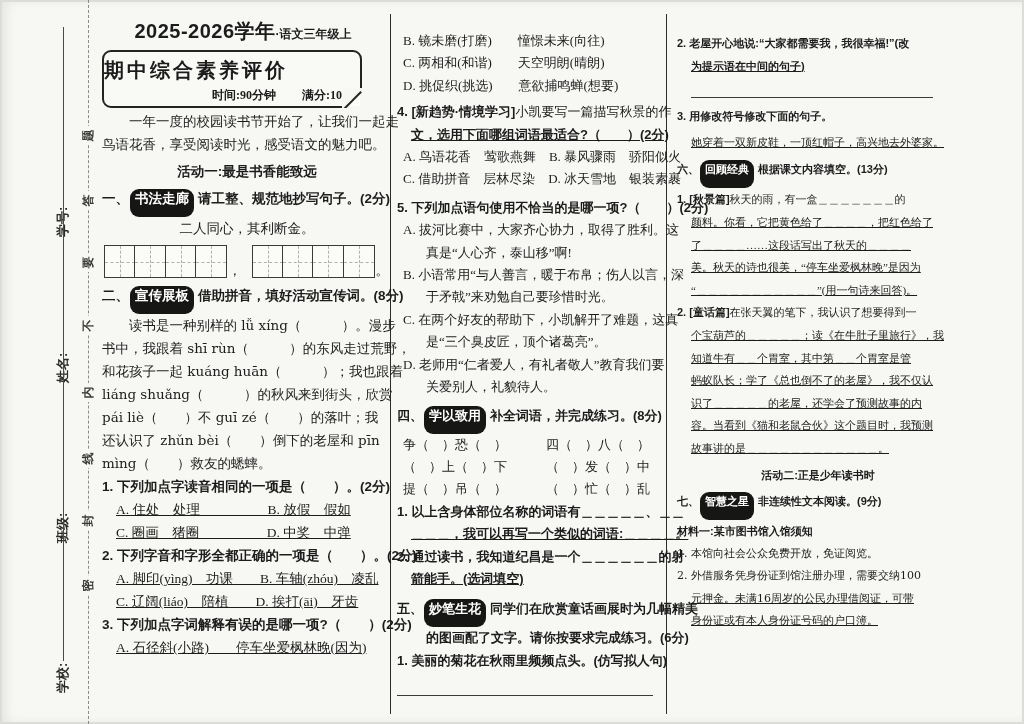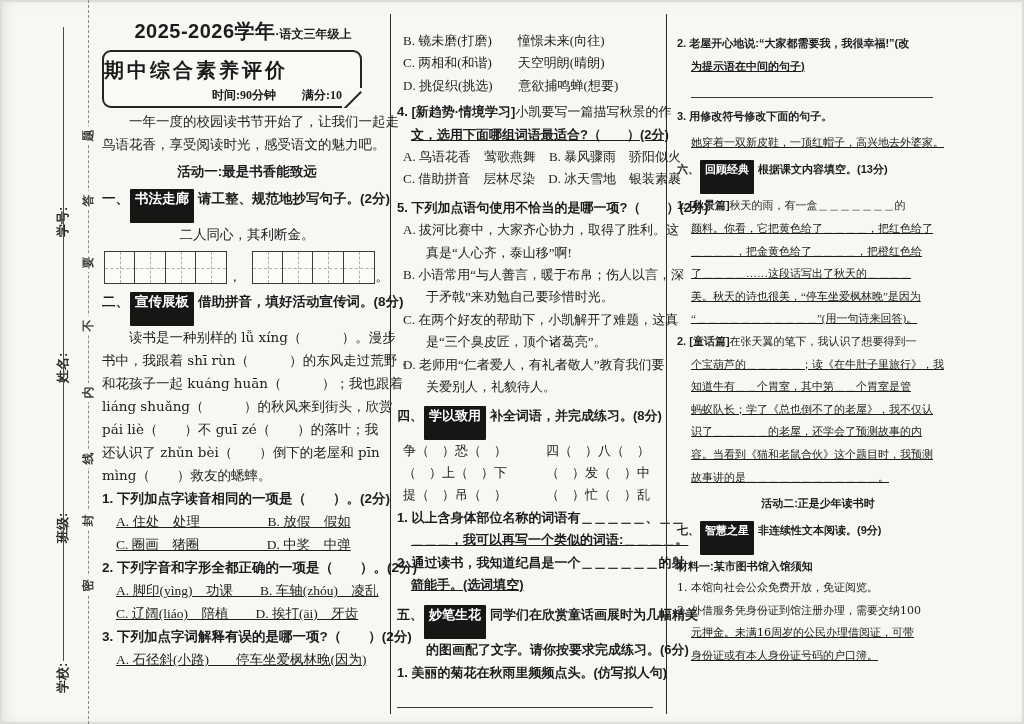--- a/index.html
+++ b/index.html
@@ -47,22 +47,22 @@
   #col3 .l{line-height:22.6px;}
   .sans{font-family:"Liberation Sans","DejaVu Sans",sans-serif;}
   .b{font-weight:bold;}
   .c{text-align:center;}
   .hand{font-family:"DejaVu Serif","Liberation Serif",serif;}
   .ti2{text-indent:2em;}
   .i0{padding-left:6px;}
   .i1{padding-left:14px;text-decoration:underline;}
   .i2{padding-left:29px;}
   .mt4{margin-top:4px;} .mt6{margin-top:6px;} .mt8{margin-top:8px;}
-  .badge{display:inline-block;background:#161614;color:#ffffff;border-radius:1px;
-    padding:0 5px;margin:0 4px 0 1px;font-weight:bold;line-height:19px;height:34px;
+  .badge{display:inline-block;background:#161614;color:#ffffff;border-radius:9px;
+    padding:0 5px;margin:0 4px 0 1px;font-weight:bold;line-height:19px;height:28px;
     font-family:"Liberation Sans","DejaVu Sans",sans-serif;}
   .head{font-weight:bold;font-family:"Liberation Sans","DejaVu Sans",sans-serif;}
   
   .wgrid{display:flex;align-items:flex-end;margin:5px 0 6px 2px;}
   .tbox{position:relative;width:30px;height:31px;border:1.6px solid #3a3a36;margin-right:-1.6px;background:#fbfbf8;}
   .tbox::before{content:"";position:absolute;left:0;right:0;top:50%;border-top:1px dashed #b0b0ac;}
   .tbox::after{content:"";position:absolute;top:0;bottom:0;left:50%;border-left:1px dashed #b0b0ac;}
   .wg-gap{width:8px;}
   .wg-p{font-size:14px;margin:0 2px;line-height:14px;}
   
@@ -211,21 +211,20 @@
     <div class="rule"></div>
     <div class="l sans b">3. 用修改符号修改下面的句子。</div>
     <div class="l hand i1 mt4">她穿着一双新皮鞋，一顶红帽子，高兴地去外婆家。</div>
     <div class="l head mt4">
       <span>六、</span><span class="badge">回顾经典</span><span>根据课文内容填空。(13分)</span>
     </div>
     <div class="l">
       <span class="sans b">1. [秋景篇]</span><span>秋天的雨，有一盒＿＿＿＿＿＿＿的</span>
     </div>
     <div class="l i1">颜料。你看，它把黄色给了＿＿＿＿，把红色给了</div>
-    <div class="l i1">＿＿＿＿，把金黄色给了＿＿＿＿，把橙红色给</div>
     <div class="l i1">了＿＿＿＿……这段话写出了秋天的＿＿＿＿</div>
     <div class="l i1">美。秋天的诗也很美，“停车坐爱枫林晚”是因为</div>
     <div class="l i1">“＿＿＿＿＿＿＿＿＿＿＿”(用一句诗来回答)。</div>
     <div class="l">
       <span class="sans b">2. [童话篇]</span><span>在张天翼的笔下，我认识了想要得到一</span>
     </div>
     <div class="l i1">个宝葫芦的＿＿＿＿＿；读《在牛肚子里旅行》，我</div>
     <div class="l i1">知道牛有＿＿个胃室，其中第＿＿个胃室是管</div>
     <div class="l i1">蚂蚁队长；学了《总也倒不了的老屋》，我不仅认</div>
     <div class="l i1">识了＿＿＿＿＿的老屋，还学会了预测故事的内</div>

